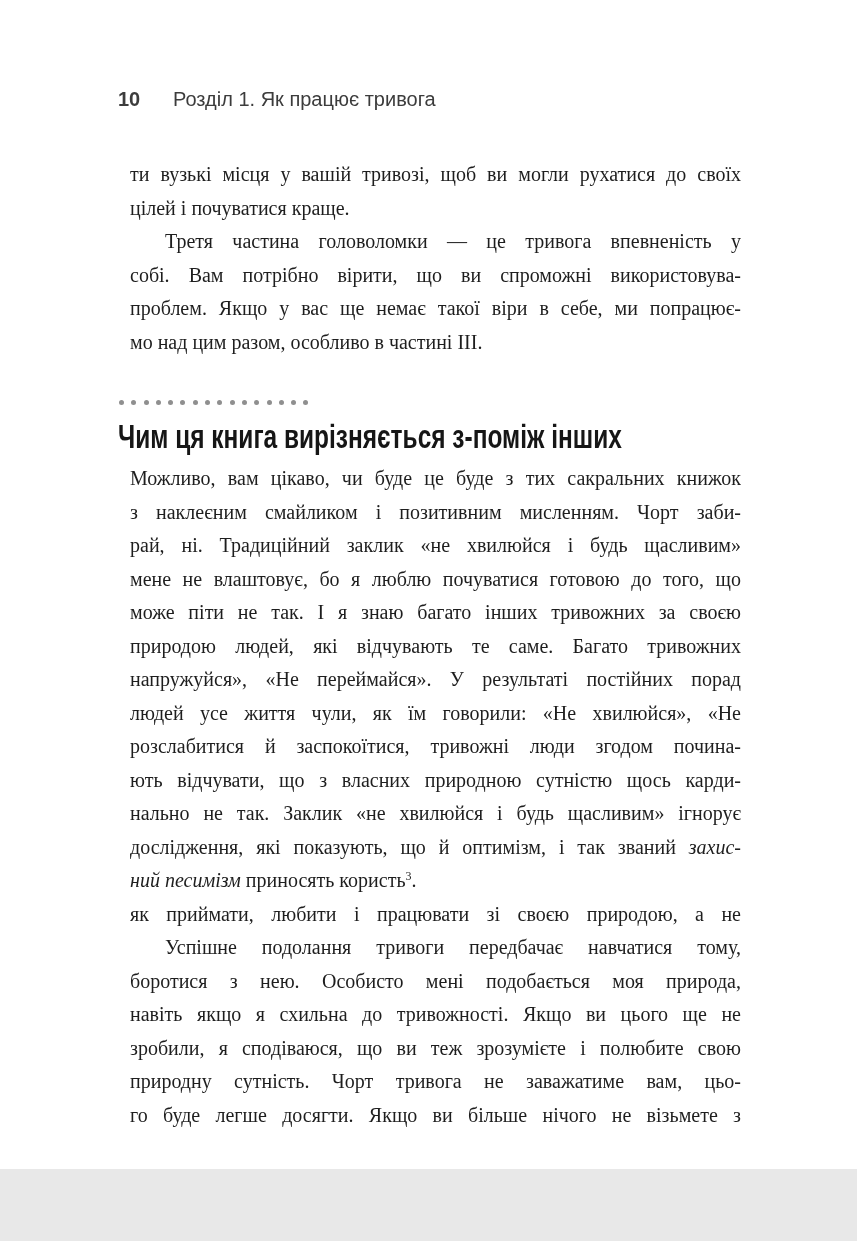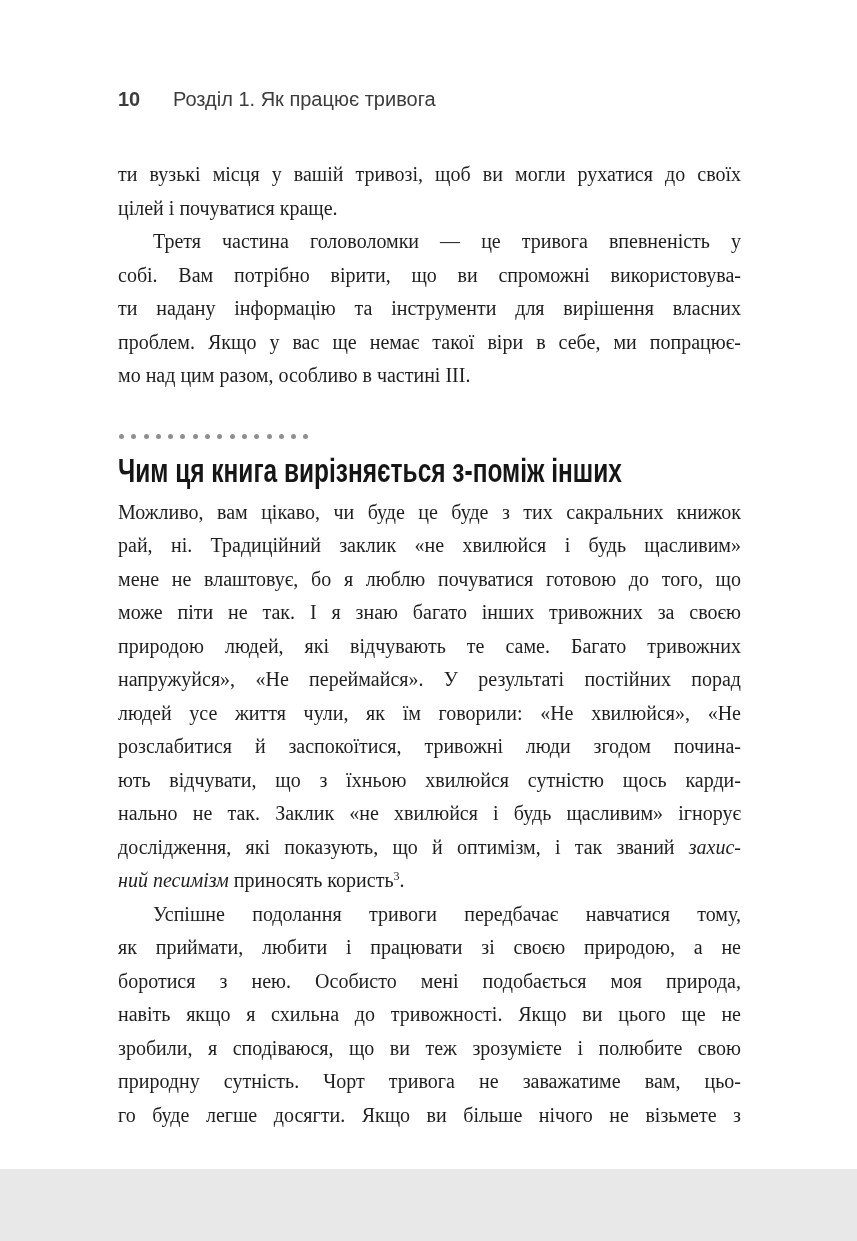--- a/index.html
+++ b/index.html
@@ -23,20 +23,21 @@
   .content{
     position:absolute;left:118px;top:158px;width:623px;
     font-family:"Liberation Serif","DejaVu Serif",serif;
     font-size:20px;line-height:33.5px;color:#1e1e1e;
   }
   .para{margin:0;padding:0;}
   .ln{
     text-align:justify;
     text-align-last:justify;
     white-space:normal;
+    margin-left:12px;
   }
   .ln.end{text-align-last:left;}
   .ln.indent{text-indent:35px;}
   .it{font-style:italic;}
   .fn{font-size:12px;vertical-align:7px;line-height:0;}
   
   .sect{margin:41px 0 6px 0;}
   .dots{display:flex;gap:7.3px;height:5px;margin:0 0 11px 1px;}
   .dot{width:5px;height:5px;border-radius:50%;background:#8f8f8f;flex:0 0 auto;}
   .sect h2{
@@ -62,21 +63,20 @@
   <div class="content">
 
     <div class="para">
       <div class="ln">ти вузькі місця у вашій тривозі, щоб ви могли рухатися до своїх</div>
       <div class="ln end">цілей і почуватися краще.</div>
     </div>
 
     <div class="para">
       <div class="ln indent">Третя частина головоломки — це тривога впевненість у</div>
       <div class="ln">собі. Вам потрібно вірити, що ви спроможні використовува-</div>
-      <div class="ln">ти надану інформацію та інструменти для вирішення власних</div>
       <div class="ln">проблем. Якщо у вас ще немає такої віри в себе, ми попрацює-</div>
       <div class="ln end">мо над цим разом, особливо в частині III.</div>
     </div>
 
     <div class="sect">
       <div class="dots">
           <span class="dot" style="background: rgb(143, 143, 143);"></span>
           <span class="dot" style="background: rgb(143, 143, 143);"></span>
           <span class="dot" style="background: rgb(143, 143, 143);"></span>
           <span class="dot" style="background: rgb(143, 143, 143);"></span>
@@ -91,36 +91,37 @@
           <span class="dot" style="background: rgb(143, 143, 143);"></span>
           <span class="dot" style="background: rgb(143, 143, 143);"></span>
           <span class="dot" style="background: rgb(143, 143, 143);"></span>
           <span class="dot" style="background: rgb(143, 143, 143);"></span>
         </div>
       <h2>Чим ця книга вирізняється з-поміж інших</h2>
     </div>
 
     <div class="para">
       <div class="ln">Можливо, вам цікаво, чи буде це буде з тих сакральних книжок</div>
+      <div class="ln">з наклеєним смайликом і позитивним мисленням. Чорт заби-</div>
       <div class="ln">рай, ні. Традиційний заклик «не хвилюйся і будь щасливим»</div>
       <div class="ln">мене не влаштовує, бо я люблю почуватися готовою до того, що</div>
       <div class="ln">може піти не так. І я знаю багато інших тривожних за своєю</div>
       <div class="ln">природою людей, які відчувають те саме. Багато тривожних</div>
       <div class="ln">напружуйся», «Не переймайся». У результаті постійних порад</div>
       <div class="ln">людей усе життя чули, як їм говорили: «Не хвилюйся», «Не</div>
       <div class="ln">розслабитися й заспокоїтися, тривожні люди згодом почина-</div>
-      <div class="ln">ють відчувати, що з їхньою хвилюйся сутністю щось карди-</div>
+      <div class="ln">ють відчувати, що з власних природною сутністю щось карди-</div>
       <div class="ln">нально не так. Заклик «не хвилюйся і будь щасливим» ігнорує</div>
       <div class="ln"><span>дослідження, які показують, що й оптимізм, і так званий</span><span class="it"> захис-</span></div>
       <div class="ln end"><span class="it">ний песимізм</span><span> приносять користь</span><sup class="fn">3</sup><span>.</span></div>
     </div>
 
     <div class="para">
+      <div class="ln">як приймати, любити і працювати зі своєю природою, а не</div>
       <div class="ln indent">Успішне подолання тривоги передбачає навчатися тому,</div>
-      <div class="ln">як приймати, любити і працювати зі своєю природою, а не</div>
       <div class="ln">боротися з нею. Особисто мені подобається моя природа,</div>
       <div class="ln">навіть якщо я схильна до тривожності. Якщо ви цього ще не</div>
       <div class="ln">зробили, я сподіваюся, що ви теж зрозумієте і полюбите свою</div>
       <div class="ln">природну сутність. Чорт тривога не заважатиме вам, цьо-</div>
       <div class="ln">го буде легше досягти. Якщо ви більше нічого не візьмете з</div>
     </div>
 
   </div>
 </div>
 

